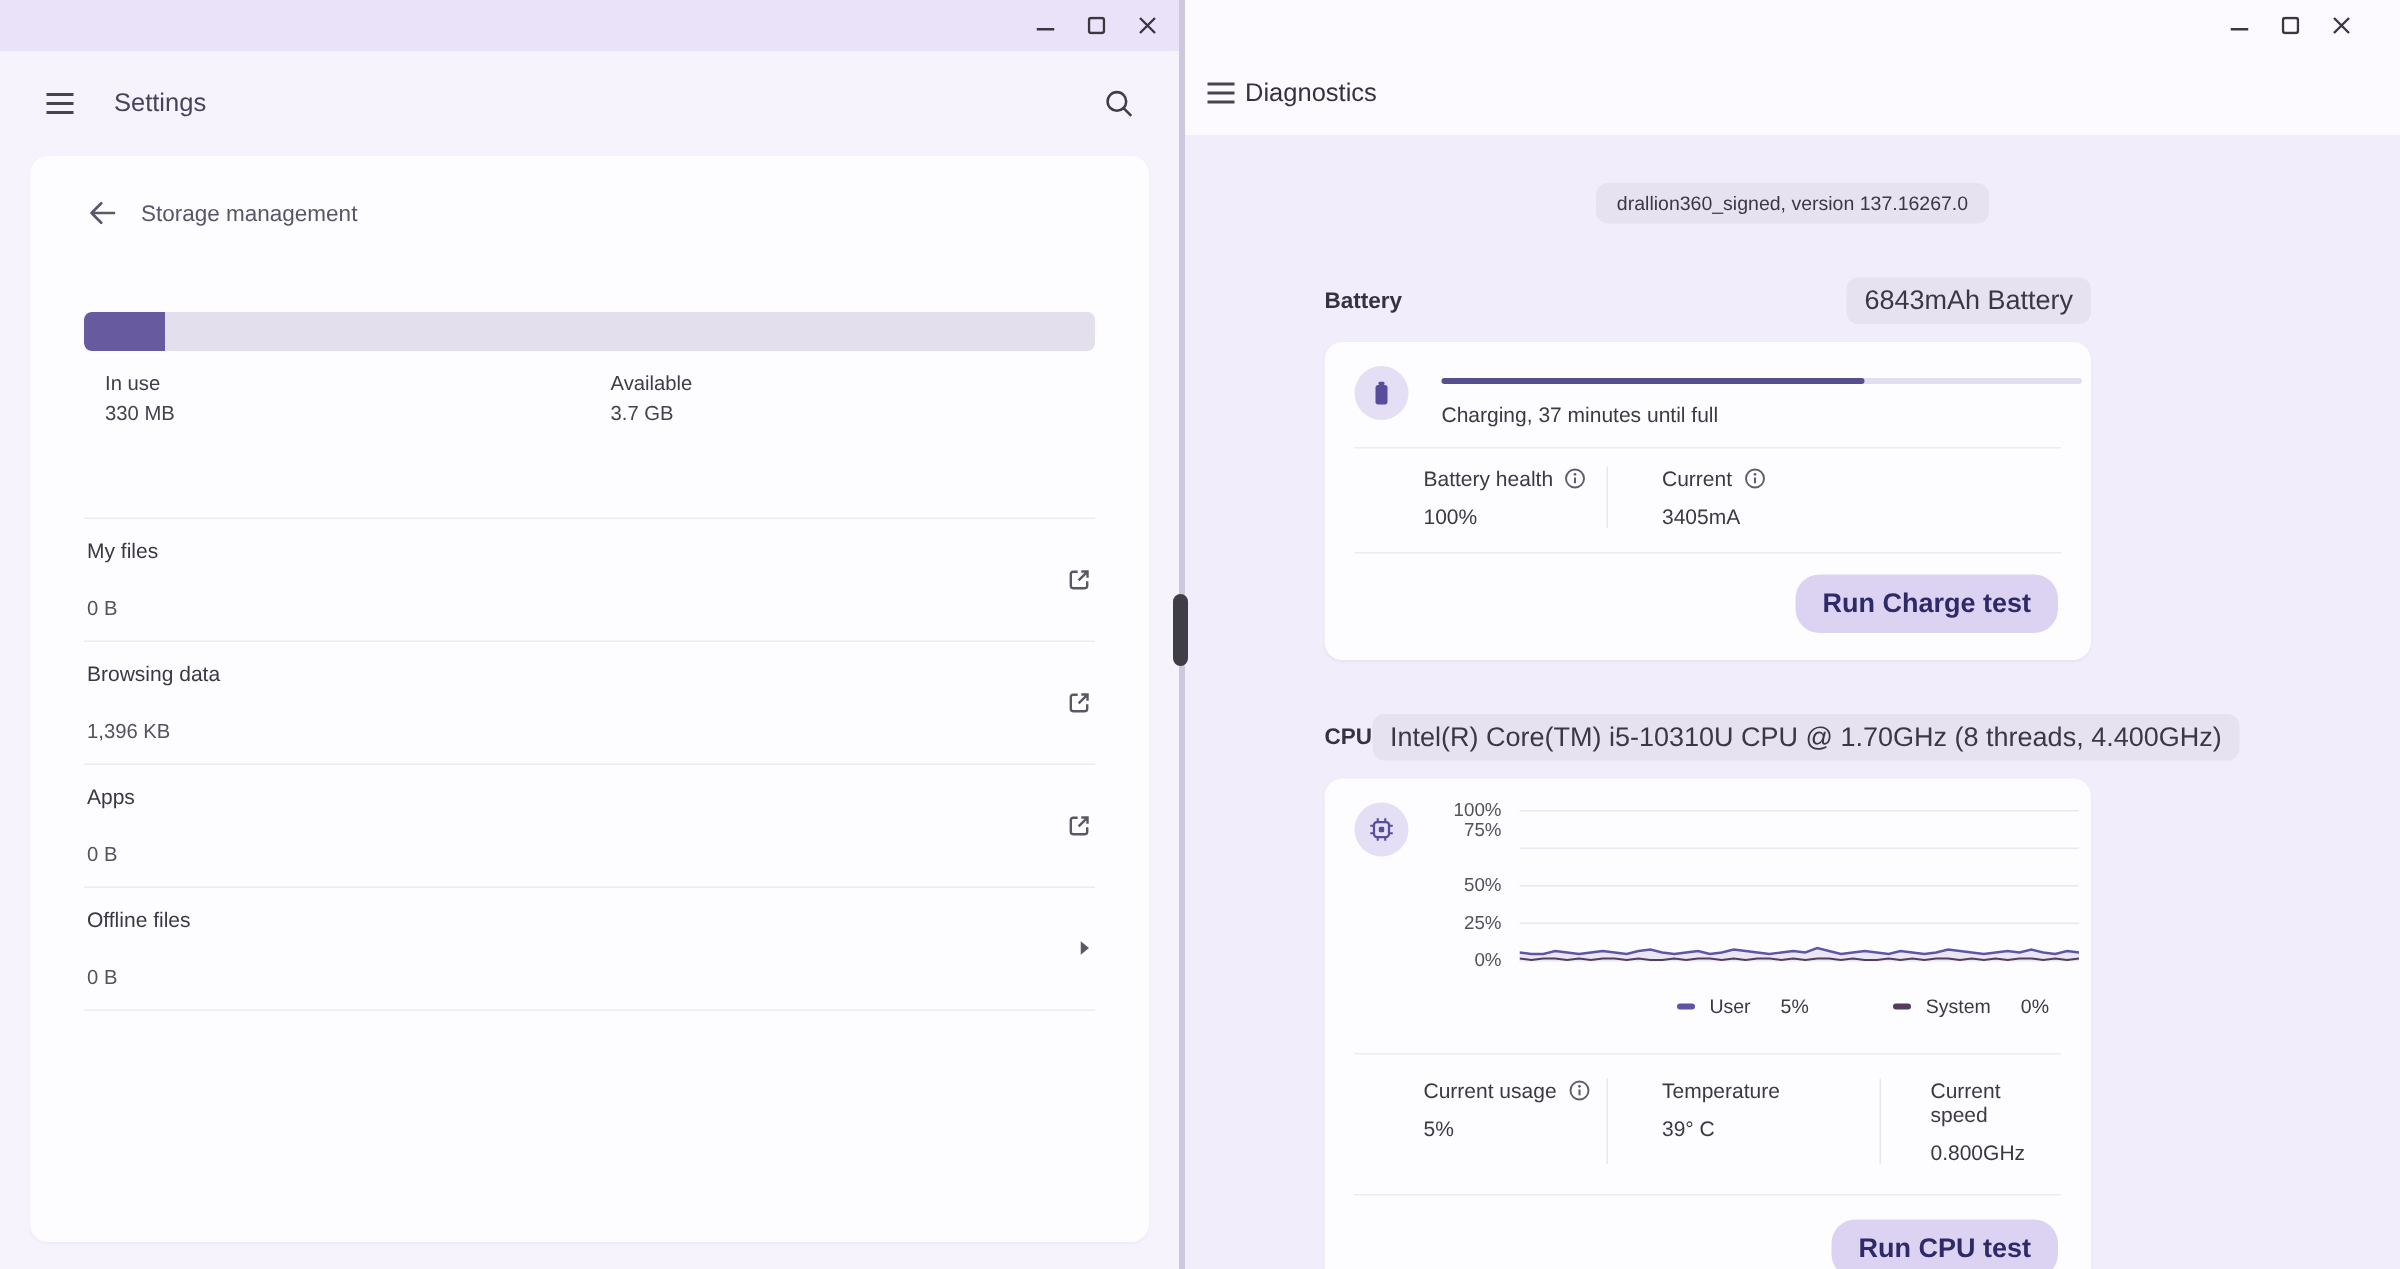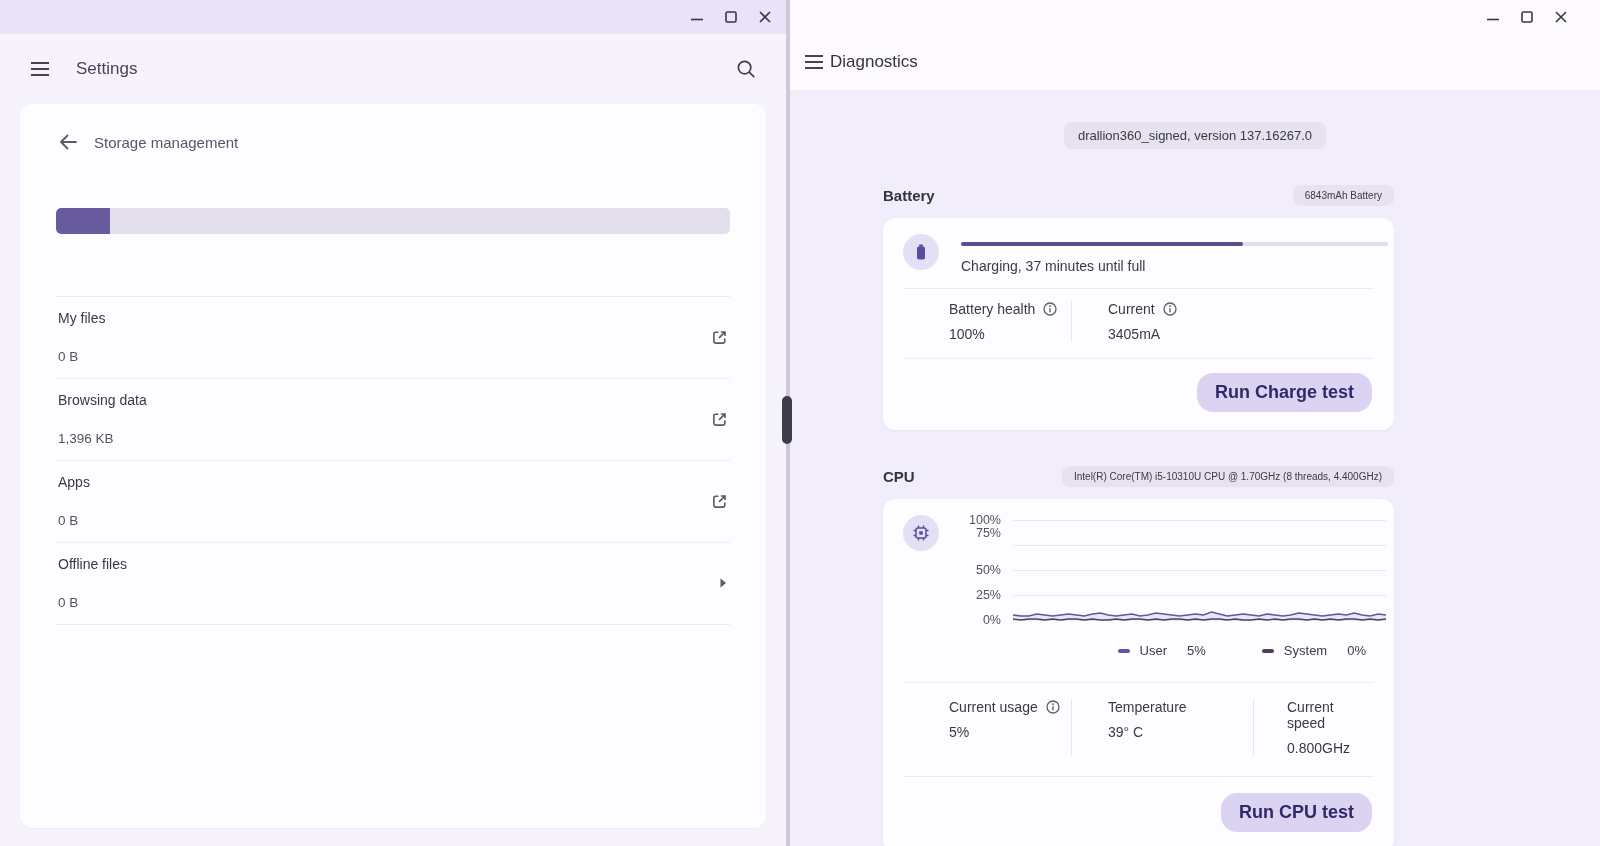--- a/index.html
+++ b/index.html
@@ -36,21 +36,21 @@
   #right-window{left:790px;width:810px;background:#f2edfa}
   #right-top{background:#fcfaff}
   #right-titlebar{height:34px;display:flex;align-items:center;justify-content:flex-end;gap:8px;padding-right:26px}
   #right-header{height:56px;display:flex;align-items:center;padding:0 8px}
   #right-header .app-title{color:#35313f}
   #diag-body{padding-top:16px}
   .version-pill{display:table;margin:16px auto;background:#e7e2ef;border-radius:8px;padding:6px 14px;font-size:13px;color:#3b3844}
   .section{width:511px;margin-left:93px}
   .section-head{display:flex;justify-content:space-between;align-items:center;margin-top:36px}
   .section-title{font-size:15px;font-weight:700;color:#353241}
-  .pill{background:#e7e2ef;border-radius:8px;padding:5px 12px;font-size:10px;color:#3b3844;white-space:nowrap}
+  .pill{background:#e7e2ef;border-radius:8px;padding:5px 12px;font-size:18px;color:#3b3844;white-space:nowrap}
   .card{background:#fdfcff;border-radius:12px;margin-top:12px;box-shadow:0 1px 2px rgba(70,60,110,.06)}
   .status-row{display:flex;gap:22px;padding:16px 6px 14px 20px;align-items:flex-start}
   .icon-circle{width:36px;height:36px;border-radius:50%;background:#e5dff6;display:flex;align-items:center;justify-content:center;flex:none}
   .status-main{flex:1;padding-top:2px}
   .hbar{height:4px;border-radius:2px;background:#e3deee;margin-top:6px}
   .hbar-fill{height:100%;background:#56508f;border-radius:2px}
   .status-text{font-size:14px;color:#3c3945;margin-top:12px}
   .divider{height:1px;background:#eceaf2;margin:0 20px}
   .stats{display:grid;grid-template-columns:122px 182px 1fr;padding:12px 20px 16px 66px}
   .stat+.stat{border-left:1px solid #e9e6ef;padding-left:36px}
@@ -118,20 +118,30 @@
             <path d="M18 10 H3 M9.5 3.5 L3 10 L9.5 16.5" fill="none" stroke="#5d5769" stroke-width="1.8" stroke-linecap="round" stroke-linejoin="round"></path>
           </svg>
       </button>
       <div class="back-title">Storage management</div>
     </div>
 
     <div class="storage-block">
       <div class="storage-bar">
         <div class="storage-bar-fill" style="width: 8%;"></div>
       </div>
+      <div class="storage-labels">
+        <div class="storage-col">
+          <div class="lab">In use</div>
+          <div class="val">330 MB</div>
+        </div>
+        <div class="storage-col">
+          <div class="lab">Available</div>
+          <div class="val">3.7 GB</div>
+        </div>
+      </div>
     </div>
 
     <div class="rows">
       <div class="srow">
         <div>
           <div class="r-label">My files</div>
           <div class="r-val">0 B</div>
         </div>
         <svg width="17" height="17" viewBox="0 0 16 16">
             <path d="M7 3 H4.2 C3.3 3 2.7 3.6 2.7 4.5 V11.8 C2.7 12.7 3.3 13.3 4.2 13.3 H11.5 C12.4 13.3 13 12.7 13 11.8 V9" fill="none" stroke="#5b5765" stroke-width="1.5"></path>

